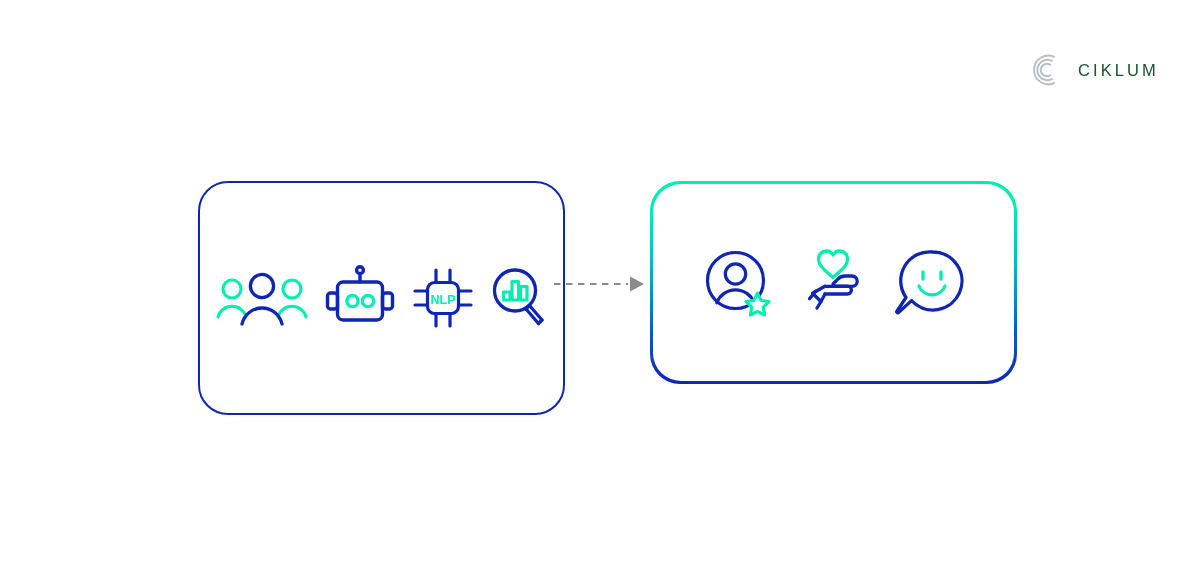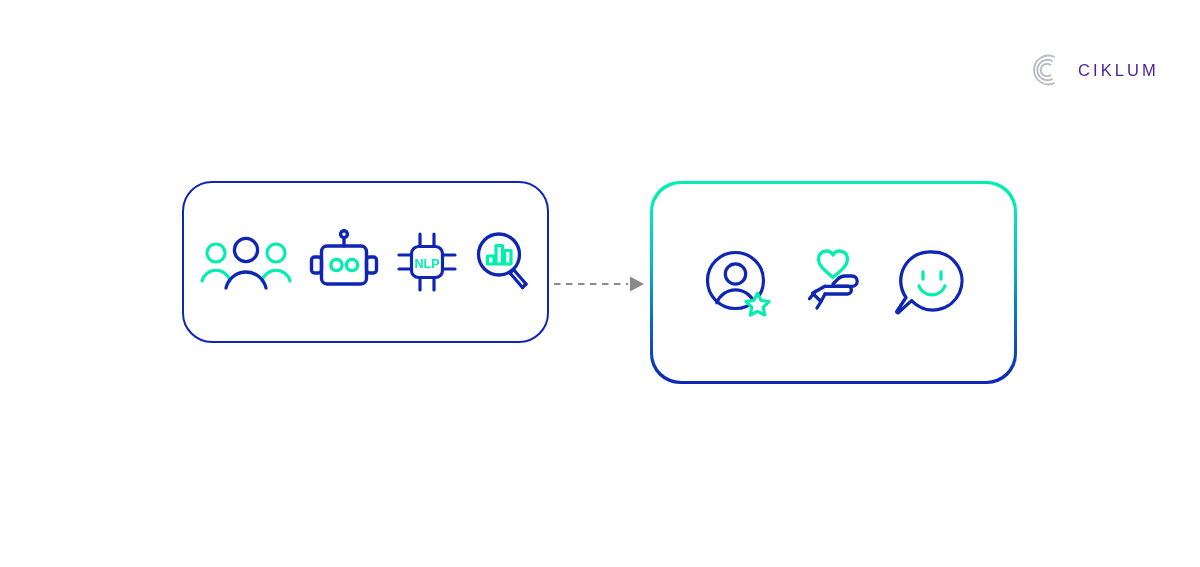--- a/index.html
+++ b/index.html
@@ -21,21 +21,21 @@
     left: 1030px;
     top: 52px;
     display: flex;
     align-items: center;
     gap: 12px;
   }
   #brand-logo .mark { width: 36px; height: 36px; display: block; }
   #brand-logo .wordmark {
     font-size: 16.5px;
     letter-spacing: 3.1px;
-    color: #4c1d95;
+    color: #14532d;
     font-family: "Liberation Sans", sans-serif;
     line-height: 1;
     white-space: nowrap;
   }
 
   
   #diagram-stage {
     position: absolute;
     left: 0; top: 0;
     width: 1200px; height: 567px;
@@ -46,24 +46,24 @@
     box-sizing: border-box;
     border-radius: 30px;
     background: #ffffff;
     display: flex;
     align-items: center;
     justify-content: center;
   }
 
   
   #box-ai-capabilities {
-    left: 182px;
+    left: 198px;
     top: 181px;
     width: 367px;
-    height: 162px;
+    height: 234px;
     border: 2.6px solid #0F26B5;
   }
 
   
   #box-customer-outcomes {
     left: 650px;
     top: 181px;
     width: 367px;
     height: 203px;
     border: none;

